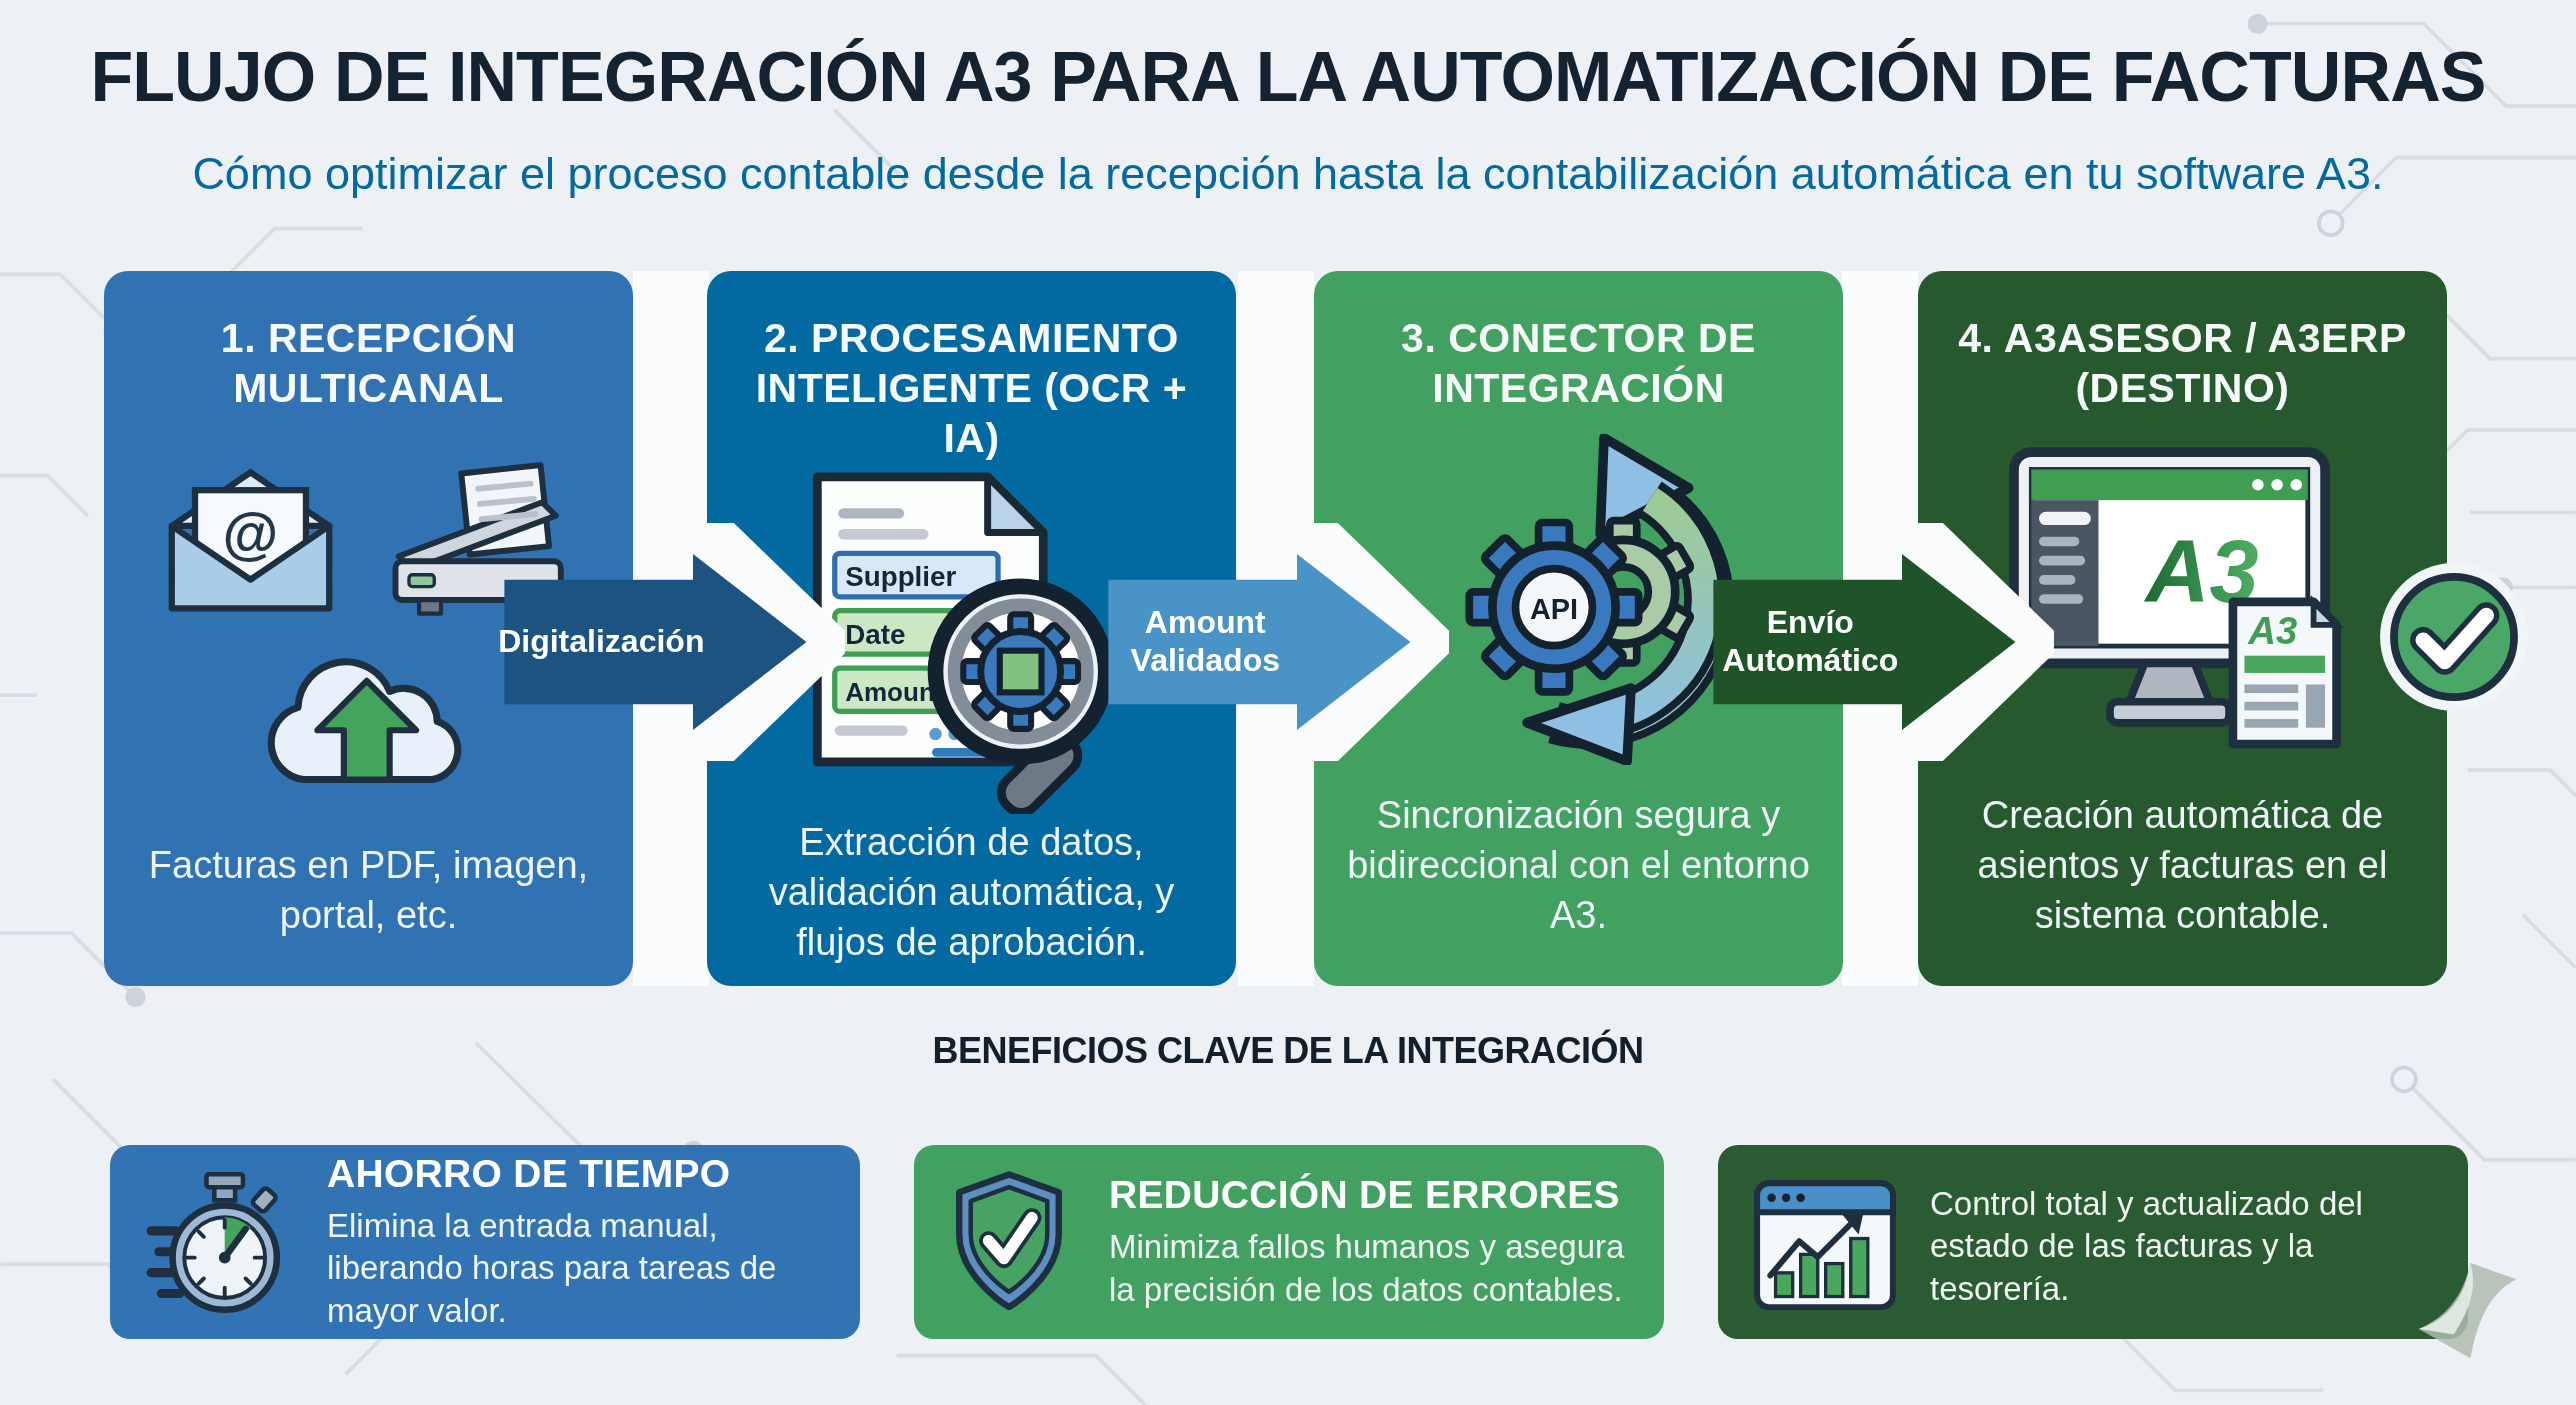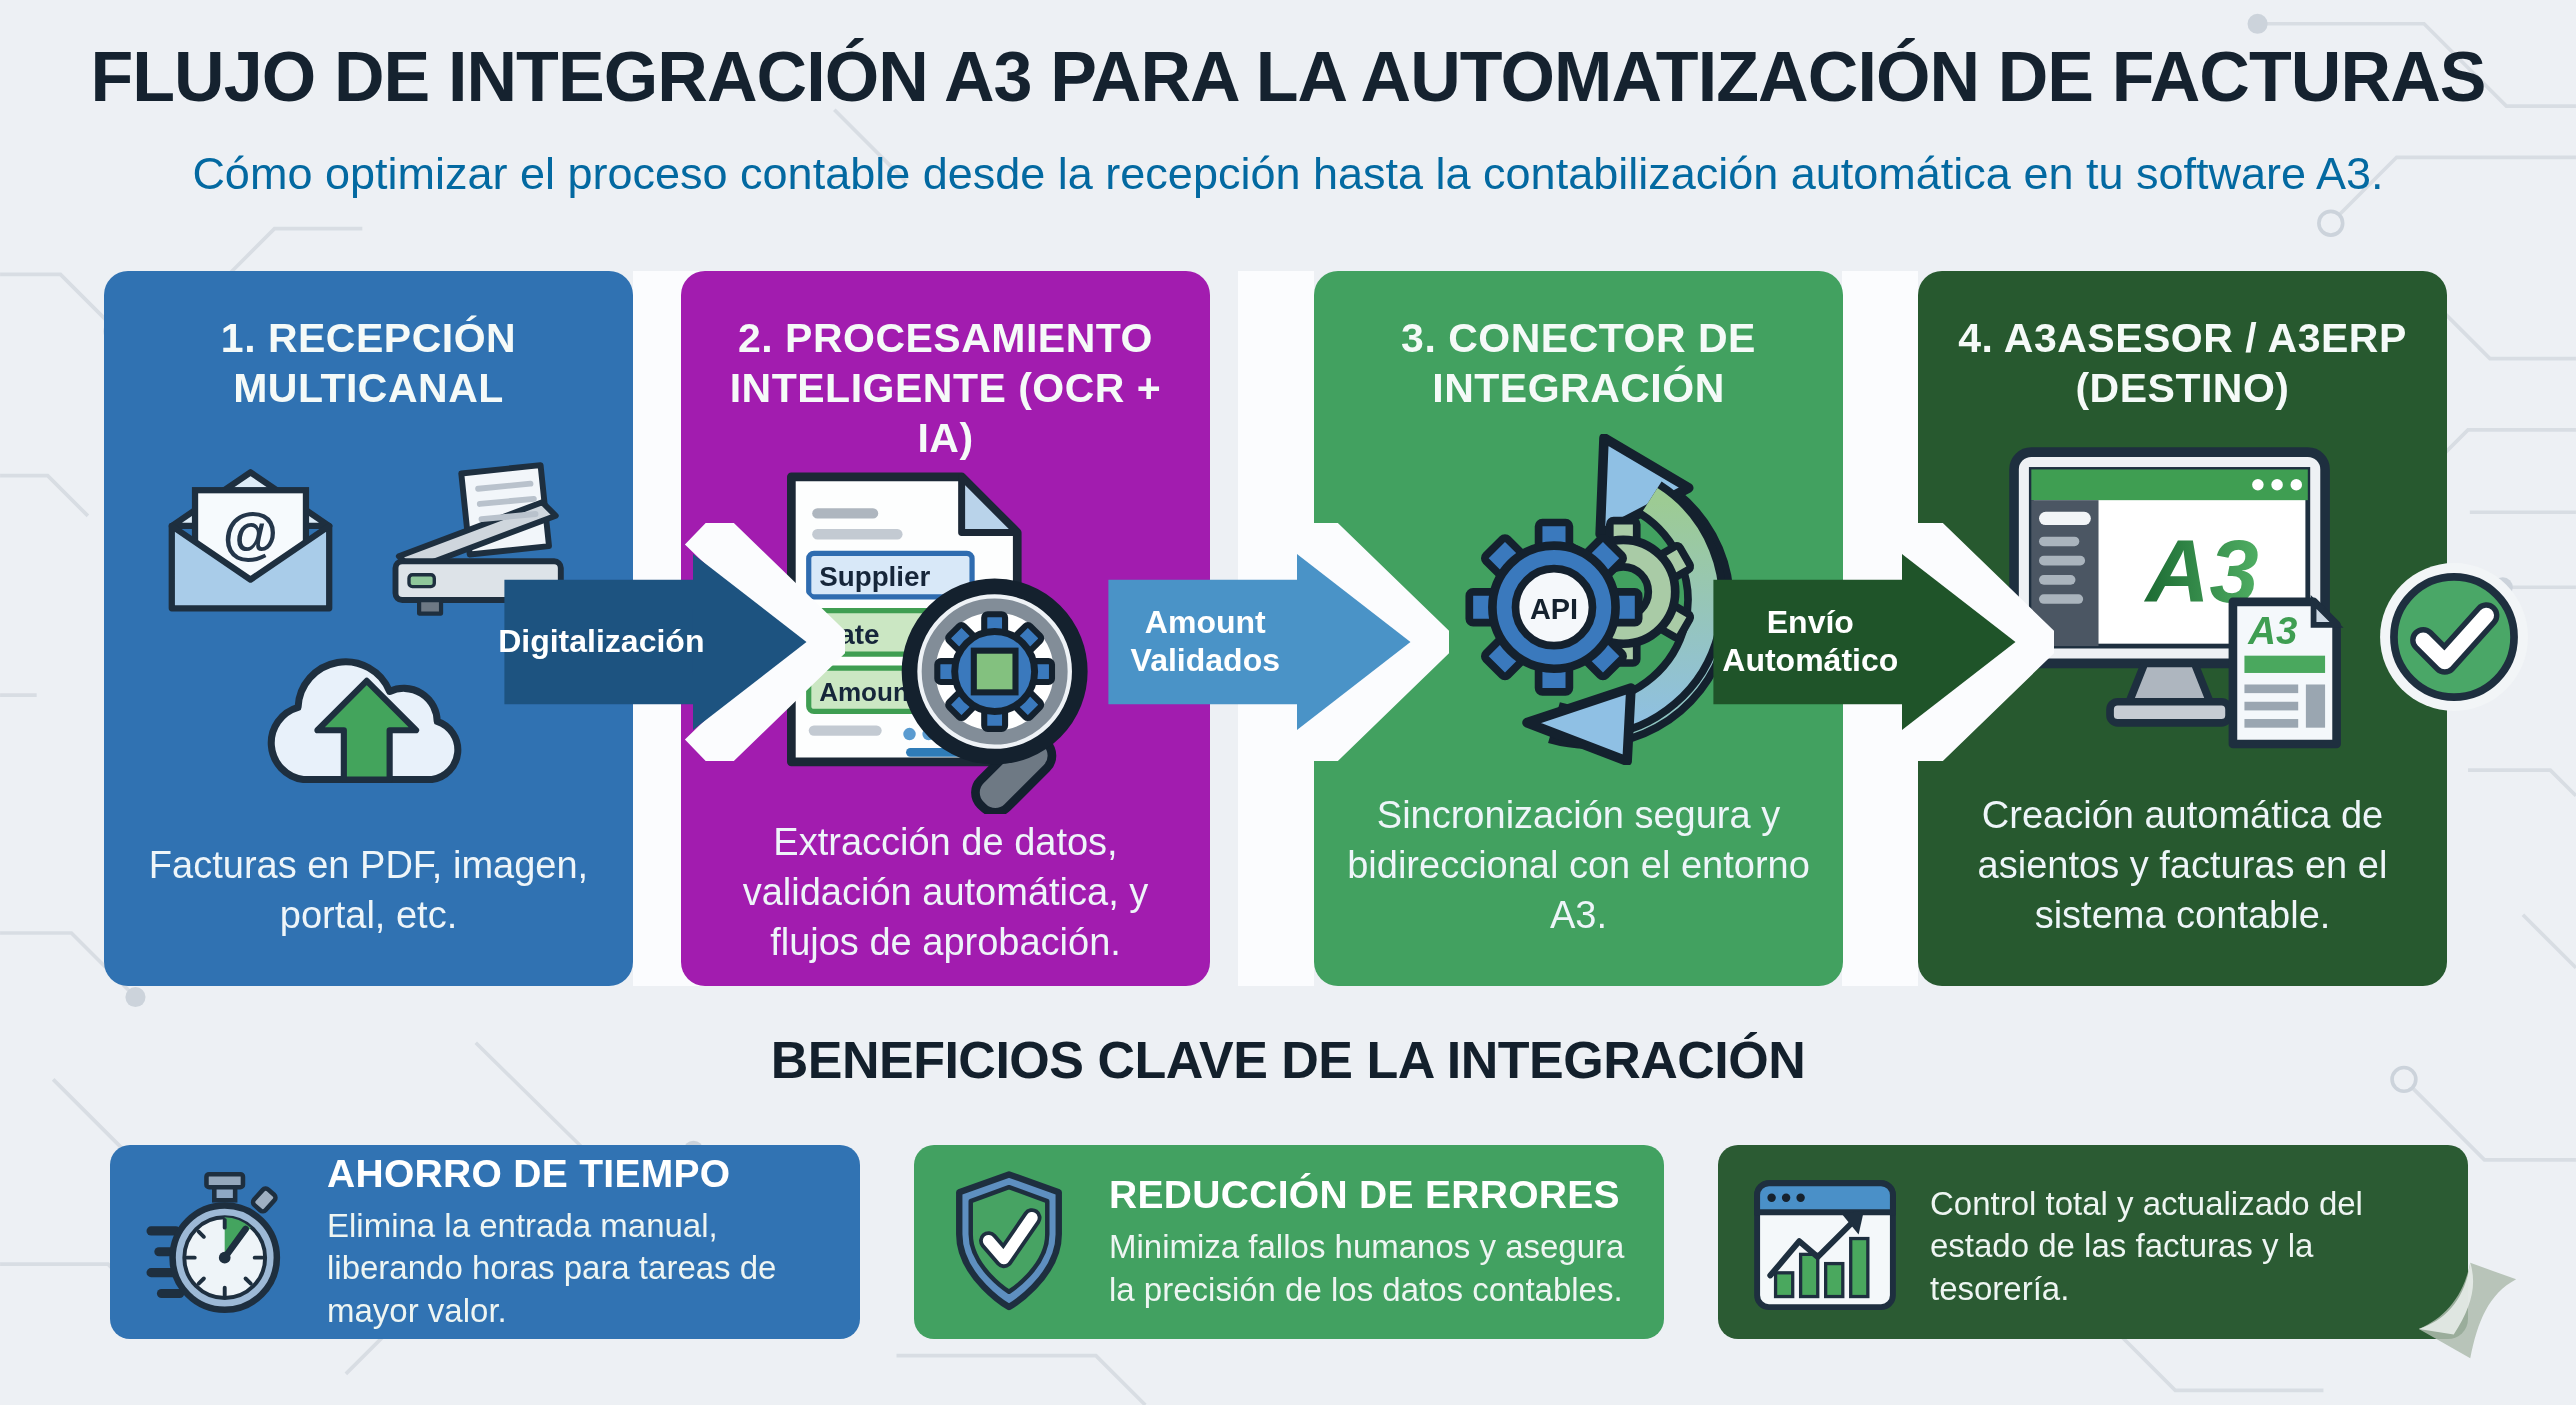--- a/index.html
+++ b/index.html
@@ -17,21 +17,21 @@
 
   
   .gap-band{position:absolute; top:271px; width:76px; height:715px; background:#fbfcfe; z-index:1;}
   .gb1{left:633px;} .gb2{left:1238px;} .gb3{left:1842px;}
 
   
   .step{position:absolute; top:271px; width:529px; height:715px; border-radius:24px;
     display:flex; flex-direction:column; justify-content:space-between;
     padding:42px 27.4px 46px; box-sizing:border-box; z-index:2;}
   .s1{left:104px; background:#3072b2;}
-  .s2{left:681px; background:#a21caf;}
+  .s2{left:707px; background:#0369a1;}
   .s3{left:1314px; background:#42a160;}
   .s4{left:1918px; background:#27592f;}
   .step-title{margin:0; font-size:41px; font-weight:700; color:#f5faf8; text-align:center;
     line-height:1.22; letter-spacing:0.5px;}
   .step-desc{margin:0; font-size:38px; font-weight:500; color:#eef5f9; text-align:center; line-height:1.32;}
   .icon-cluster{display:flex; flex-direction:column; align-items:center; gap:20px;}
   .icon-row{display:flex; align-items:flex-end; gap:42px;}
 
   
   .connector{position:absolute; top:523px; width:348px; height:238px; z-index:6;}
@@ -41,21 +41,21 @@
   .connector svg{position:absolute; left:0; top:0;}
   .connector-label{position:absolute; left:7.3px; top:57px; width:194px; height:124px;
     display:flex; align-items:center; justify-content:center; padding:0 12.8px; box-sizing:border-box;
     text-align:center; color:#ffffff; font-weight:700; font-size:32px; line-height:1.18;}
 
   
   .check-badge{position:absolute; left:2377px; top:560px; width:154px; height:154px; z-index:7;}
 
   
   .benefits-title{position:absolute; left:0; right:0; top:1030px; margin:0; text-align:center;
-    font-size:52px; font-weight:800; color:#13202c; letter-spacing:-0.5px; z-index:3;}
+    font-size:36px; font-weight:800; color:#13202c; letter-spacing:-0.5px; z-index:3;}
   .benefit{position:absolute; top:1145px; width:750px; height:194px; border-radius:20px;
     display:flex; align-items:center; padding:0 31px; box-sizing:border-box; gap:29px; z-index:2;}
   .b1{left:110px; background:#3173b3;}
   .b2{left:914px; background:#42a161;gap:36px;}
   .b3{left:1718px; background:#2b5b33;}
   .benefit-icon{flex:0 0 auto; display:flex; justify-content:center; align-items:center;}
   .benefit-text{display:flex; flex-direction:column;}
   .benefit-title{margin:0; font-size:39px; font-weight:700; color:#ffffff; letter-spacing:0.3px;}
   .benefit-desc{margin:9.1px 0 0 0; font-size:33px; font-weight:500; color:#eef5f2; line-height:1.28;}
 

